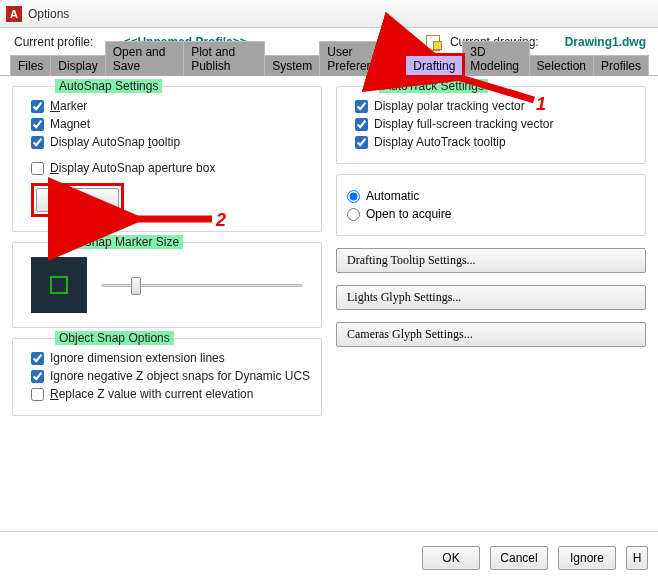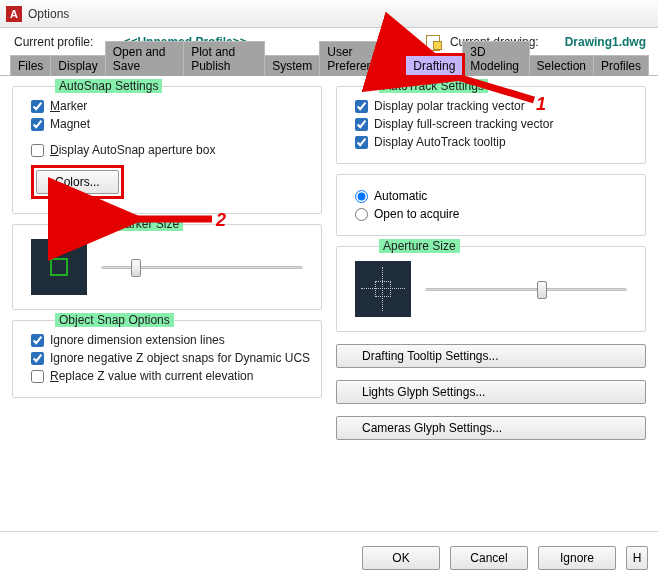--- a/index.html
+++ b/index.html
@@ -33,21 +33,21 @@
 .gb { border:1px solid #d6d6d6; border-radius:2px; padding:10px 10px 10px 10px; position:relative; }
 .gb .legend { position:absolute; top:-8px; left:10px; background:#86efac; padding:0 4px; color:#222;margin-left:32px; }
 
 
 .cb { display:flex; align-items:center; gap:6px; margin:2px 0 4px 8px; }
 .cb input { width:13px; height:13px; accent-color:#2a6fbb; margin:0; }
 .cb label { color:#222; }
 .cb label u { text-decoration: underline; }
 
 
-.rb { display:flex; align-items:center; gap:6px; margin:4px 0 4px 8px; }
+.rb { display:flex; align-items:center; gap:6px; margin:4px 0 4px 0; }
 .rb input { margin:0; }
 
 
 .btn { border:1px solid #999; background:linear-gradient(#fafafa,#e6e6e6); padding:3px 12px; border-radius:2px; cursor:default; display:inline-block; }
 .btn.wide { width: calc(100% - 2px); text-align:left; padding-left:10px; }
 .btn.u u { text-decoration: underline; }
 .colors-wrap { margin:8px 0 4px 8px; }
 .colors-wrap .btn { padding:4px 18px; }
 .colors-hilite { display:inline-block; border:3px solid #e40000; padding:2px; }
 
@@ -59,25 +59,25 @@
 .sw.aperture .h, .sw.aperture .v { position:absolute; background:transparent; }
 .sw.aperture .h { left:6px; right:6px; top:27px; border-top:1px dotted #c8c8c8; }
 .sw.aperture .v { top:6px; bottom:6px; left:27px; border-left:1px dotted #c8c8c8; }
 .sw.aperture .box { position:absolute; left:20px; top:20px; width:16px; height:16px; border:1px dotted #c8c8c8; }
 .slider { flex:1; height:20px; position:relative; }
 .slider .track { position:absolute; left:0; right:0; top:9px; height:3px; background:#dcdcdc; border:1px solid #bdbdbd; border-radius:2px; }
 .slider .thumb { position:absolute; top:2px; width:10px; height:18px; background:linear-gradient(#fafafa,#dcdcdc); border:1px solid #8a8a8a; border-radius:2px; }
 
 
 .rbtn { margin-top:2px; }
-.rbtn .btn { width:100%; text-align:left; padding:4px 25px; }
+.rbtn .btn { width:100%; text-align:left; padding:4px 10px;font-family:Liberation Serif, serif; }
 
 
 .bottom { position:absolute; right:10px; bottom:12px; display:flex; gap:10px; }
-.bottom .btn { width:78px; text-align:center; padding:4px 0; }
+.bottom .btn { width:58px; text-align:center; padding:4px 0; }
 .bottom .btn.cut { width:22px; }
 .bottom-line { position:absolute; left:0; right:0; bottom:50px; border-top:1px solid #d0d0d0; }
 
 
 .arrow { position:absolute; pointer-events:none; }
 .arrow svg { overflow:visible; }
 .num { position:absolute; color:#e40000; font-weight:bold; font-size:18px; font-style:italic; }
 </style>
 </head>
 <body>
@@ -115,20 +115,24 @@
     <div class="gb">
       <div class="legend">AutoSnap Settings</div>
       <div class="cb">
           <input type="checkbox" checked="" style="">
           <label><u>M</u>arker</label>
         </div>
       <div class="cb">
           <input type="checkbox" checked="" style="">
           <label>Ma<u>g</u>net</label>
         </div>
+      <div class="cb">
+          <input type="checkbox" checked="" style="">
+          <label>Display AutoSnap <u>t</u>ooltip</label>
+        </div>
       <div style="height:6px"></div>
       <div class="cb">
           <input type="checkbox" style="">
           <label><u>D</u>isplay AutoSnap aperture box</label>
         </div>
       <div class="colors-wrap">
         <span class="colors-hilite">
           <span class="btn u"><u>C</u>olors...</span>
         </span>
       </div>
@@ -183,34 +187,20 @@
       <div class="rb">
           <input type="radio" name="al" checked="" style="">
           <label>Automatic</label>
         </div>
       <div class="rb">
           <input type="radio" name="al" style="">
           <label>Open to acquire</label>
         </div>
     </div>
 
-    <div class="gb">
-      <div class="legend">Aperture Size</div>
-      <div class="slider-row">
-        <div class="sw aperture">
-          <div class="h"></div>
-            <div class="v"></div>
-            <div class="box"></div>
-        </div>
-        <div class="slider">
-          <div class="track"></div>
-            <div class="thumb" style="left:112px"></div>
-        </div>
-      </div>
-    </div>
 
     <div class="rbtn"><div class="btn wide">Drafting Tooltip Settings...</div></div>
     <div class="rbtn"><div class="btn wide">Lights Glyph Settings...</div></div>
     <div class="rbtn"><div class="btn wide">Cameras Glyph Settings...</div></div>
   </div>
 </div>
 
 <div class="bottom-line"></div>
 <div class="bottom">
   <div class="btn">OK</div>

